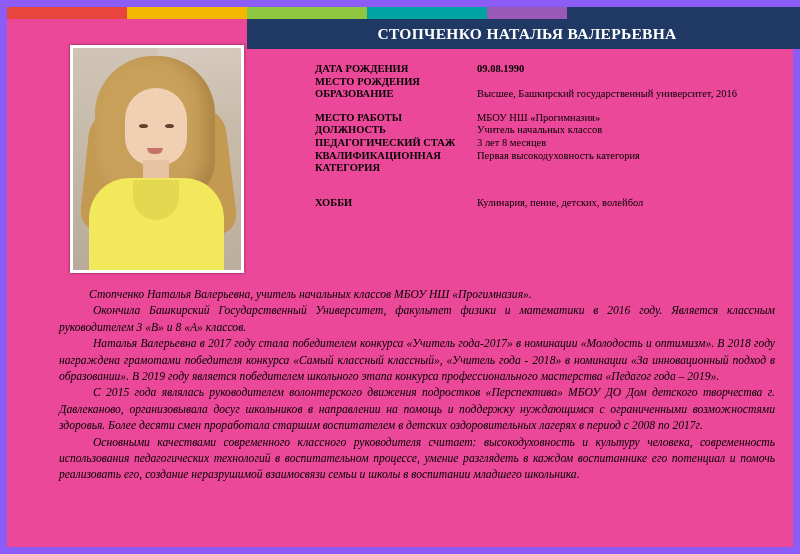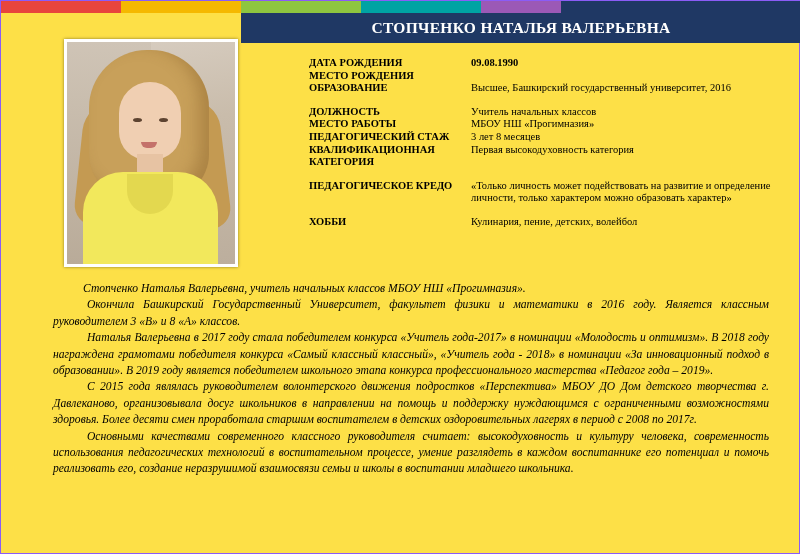--- a/index.html
+++ b/index.html
@@ -13,22 +13,22 @@
     font-family: "Liberation Serif", serif;
     color: #000000;
     overflow: hidden;
     position: relative;
   }
   .page {
     position: relative;
     width: 800px;
     height: 554px;
     box-sizing: border-box;
-    border: 1px solid #8b5cf6;
-    background: #fde047;
+    border: 7px solid #8b5cf6;
+    background: #ec4899;
   }
   
   .top-bar {
     position: absolute;
     top: 0; left: 0;
     width: 800px;
     height: 12px;
     display: flex;
   }
   .top-bar span {
@@ -231,42 +231,38 @@
       <div class="info-label">МЕСТО РОЖДЕНИЯ</div>
     </div>
     <div class="info-row">
       <div class="info-label">ОБРАЗОВАНИЕ</div>
       <div class="info-value">Высшее, Башкирский государственный университет, 2016</div>
     </div>
 
     <div class="spacer-row"></div>
 
     <div class="info-row">
+      <div class="info-label">МЕСТО РАБОТЫ</div>
+      <div class="info-value">МБОУ НШ «Прогимназия»</div>
+    </div>
+    <div class="info-row">
       <div class="info-label">ДОЛЖНОСТЬ</div>
       <div class="info-value">Учитель начальных классов</div>
     </div>
     <div class="info-row">
-      <div class="info-label">МЕСТО РАБОТЫ</div>
-      <div class="info-value">МБОУ НШ «Прогимназия»</div>
-    </div>
-    <div class="info-row">
       <div class="info-label">ПЕДАГОГИЧЕСКИЙ СТАЖ</div>
       <div class="info-value">3 лет 8 месяцев</div>
     </div>
     <div class="info-row">
       <div class="info-label">КВАЛИФИКАЦИОННАЯ КАТЕГОРИЯ</div>
       <div class="info-value">Первая высокодуховность категория</div>
     </div>
 
     <div class="spacer-row"></div>
 
-    <div class="info-row">
-      <div class="info-label">ПЕДАГОГИЧЕСКОЕ КРЕДО</div>
-      <div class="info-value">«Только личность может подействовать на развитие и определение личности, только характером можно образовать характер»</div>
-    </div>
 
     <div class="spacer-row"></div>
 
     <div class="info-row">
       <div class="info-label">ХОББИ</div>
       <div class="info-value">Кулинария, пение, детских, волейбол</div>
     </div>
 
   </div>
 

